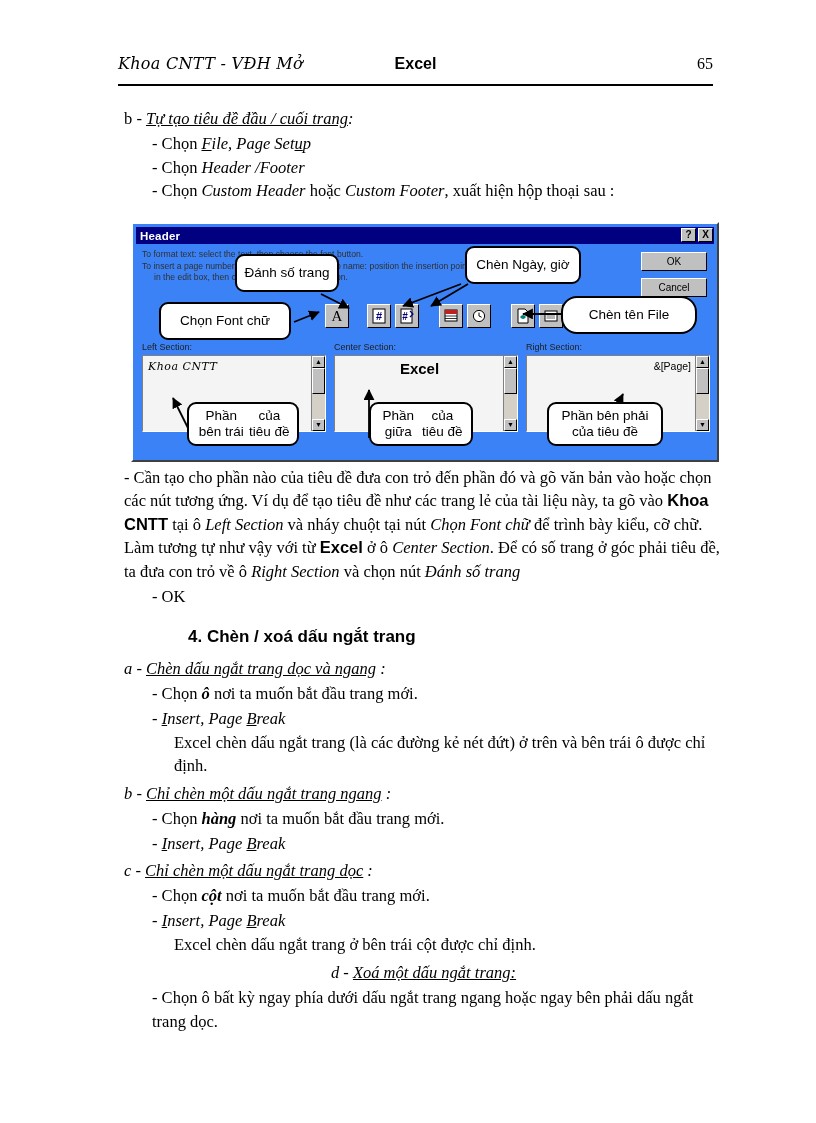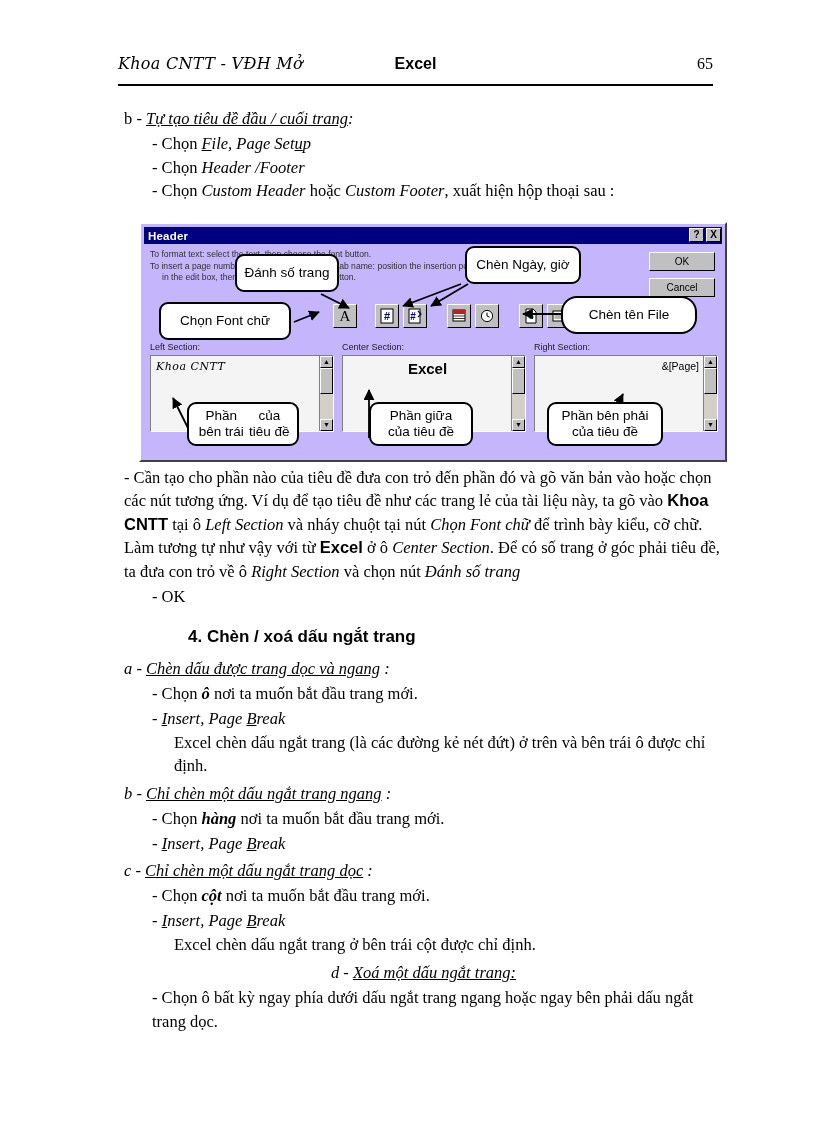--- a/index.html
+++ b/index.html
@@ -101,24 +101,24 @@
   
   .dlg-wrap {
     position: absolute;
     left: 131px;
     top: 222px;
     width: 588px;
     height: 240px;
   }
   .dialog {
     position: absolute;
-    left: 8px; top: 0;
+    left: 0; top: 0;
     width: 588px;
     height: 240px;
-    background: #c4b5fd;
+    background: #3b82f6;
     border: 2px solid;
     border-color: #ffffff #404040 #404040 #ffffff;
     box-sizing: border-box;
     font-family: "Liberation Sans", sans-serif;
   }
   .titlebar {
     position: absolute;
     left: 3px; top: 3px;
     right: 3px;
     height: 17px;
@@ -478,41 +478,41 @@
 
     <div class="callout" style="left:28px; top:80px; width:132px; height:38px;">Chọn Font chữ</div>
 
     <div class="callout" style="left:430px; top:74px; width:136px; height:38px;border-radius:16px;">Chèn tên File</div>
 
     <div class="callout" style="left:56px; top:180px; width:112px; height:44px; ">
       <span>Phần bên trái</span>
       <span>của tiêu đề</span>
     </div>
 
-    <div class="callout" style="left:238px; top:180px; width:104px; height:44px; flex-direction:column;">
+    <div class="callout" style="left:238px; top:180px; width:104px; height:44px; flex-direction:row;">
       <span>Phần giữa</span>
       <span>của tiêu đề</span>
     </div>
 
     <div class="callout" style="left:416px; top:180px; width:116px; height:44px; flex-direction:column;">
       <span>Phần bên phải</span>
       <span>của tiêu đề</span>
     </div>
   </div>
 
   <div class="content" style="top:466px; width:605px; line-height:1.42;">
     <div class="para" style="margin-left:6px;">
       <span>- Cần tạo cho phần nào của tiêu đề đưa con trỏ đến phần đó và gõ văn bản vào hoặc chọn các nút tương ứng. Ví dụ để tạo tiêu đề như các trang lẻ của tài liệu này, ta gõ vào </span><span class="sans-bd">Khoa CNTT</span><span> tại ô </span><span class="it">Left Section</span><span> và nháy chuột tại nút </span><span class="it">Chọn Font chữ</span><span> để trình bày kiểu, cỡ chữ. Làm tương tự như vậy với từ </span><span class="sans-bd">Excel</span><span> ở ô </span><span class="it">Center Section</span><span>. Để có số trang ở góc phải tiêu đề, ta đưa con trỏ về ô </span><span class="it">Right Section</span><span> và chọn nút </span><span class="it">Đánh số trang</span>
     </div>
     <div class="lvl-b" style="margin-top:2px;">- OK</div>
 
     <h3 class="sec-title">4. Chèn / xoá dấu ngắt trang</h3>
 
     <div class="lvl-a">
-      <span class="it">a - </span><span class="itu">Chèn dấu được trang dọc và ngang</span><span class="it"> :</span>
+      <span class="it">a - </span><span class="itu">Chèn dấu ngắt trang dọc và ngang</span><span class="it"> :</span>
     </div>
     <div class="lvl-b">
       <span>- Chọn </span><span class="bdi">ô</span><span> nơi ta muốn bắt đầu trang mới.</span>
     </div>
     <div class="lvl-b">
       <span>- </span><span class="it u">I</span><span class="it">nsert, Page </span><span class="it u">B</span><span class="it">reak</span>
     </div>
     <div class="lvl-c">Excel chèn dấu ngắt trang (là các đường kẻ nét đứt) ở trên và bên trái ô được chỉ định.</div>
 
     <div class="lvl-a" style="margin-top:4px;">

